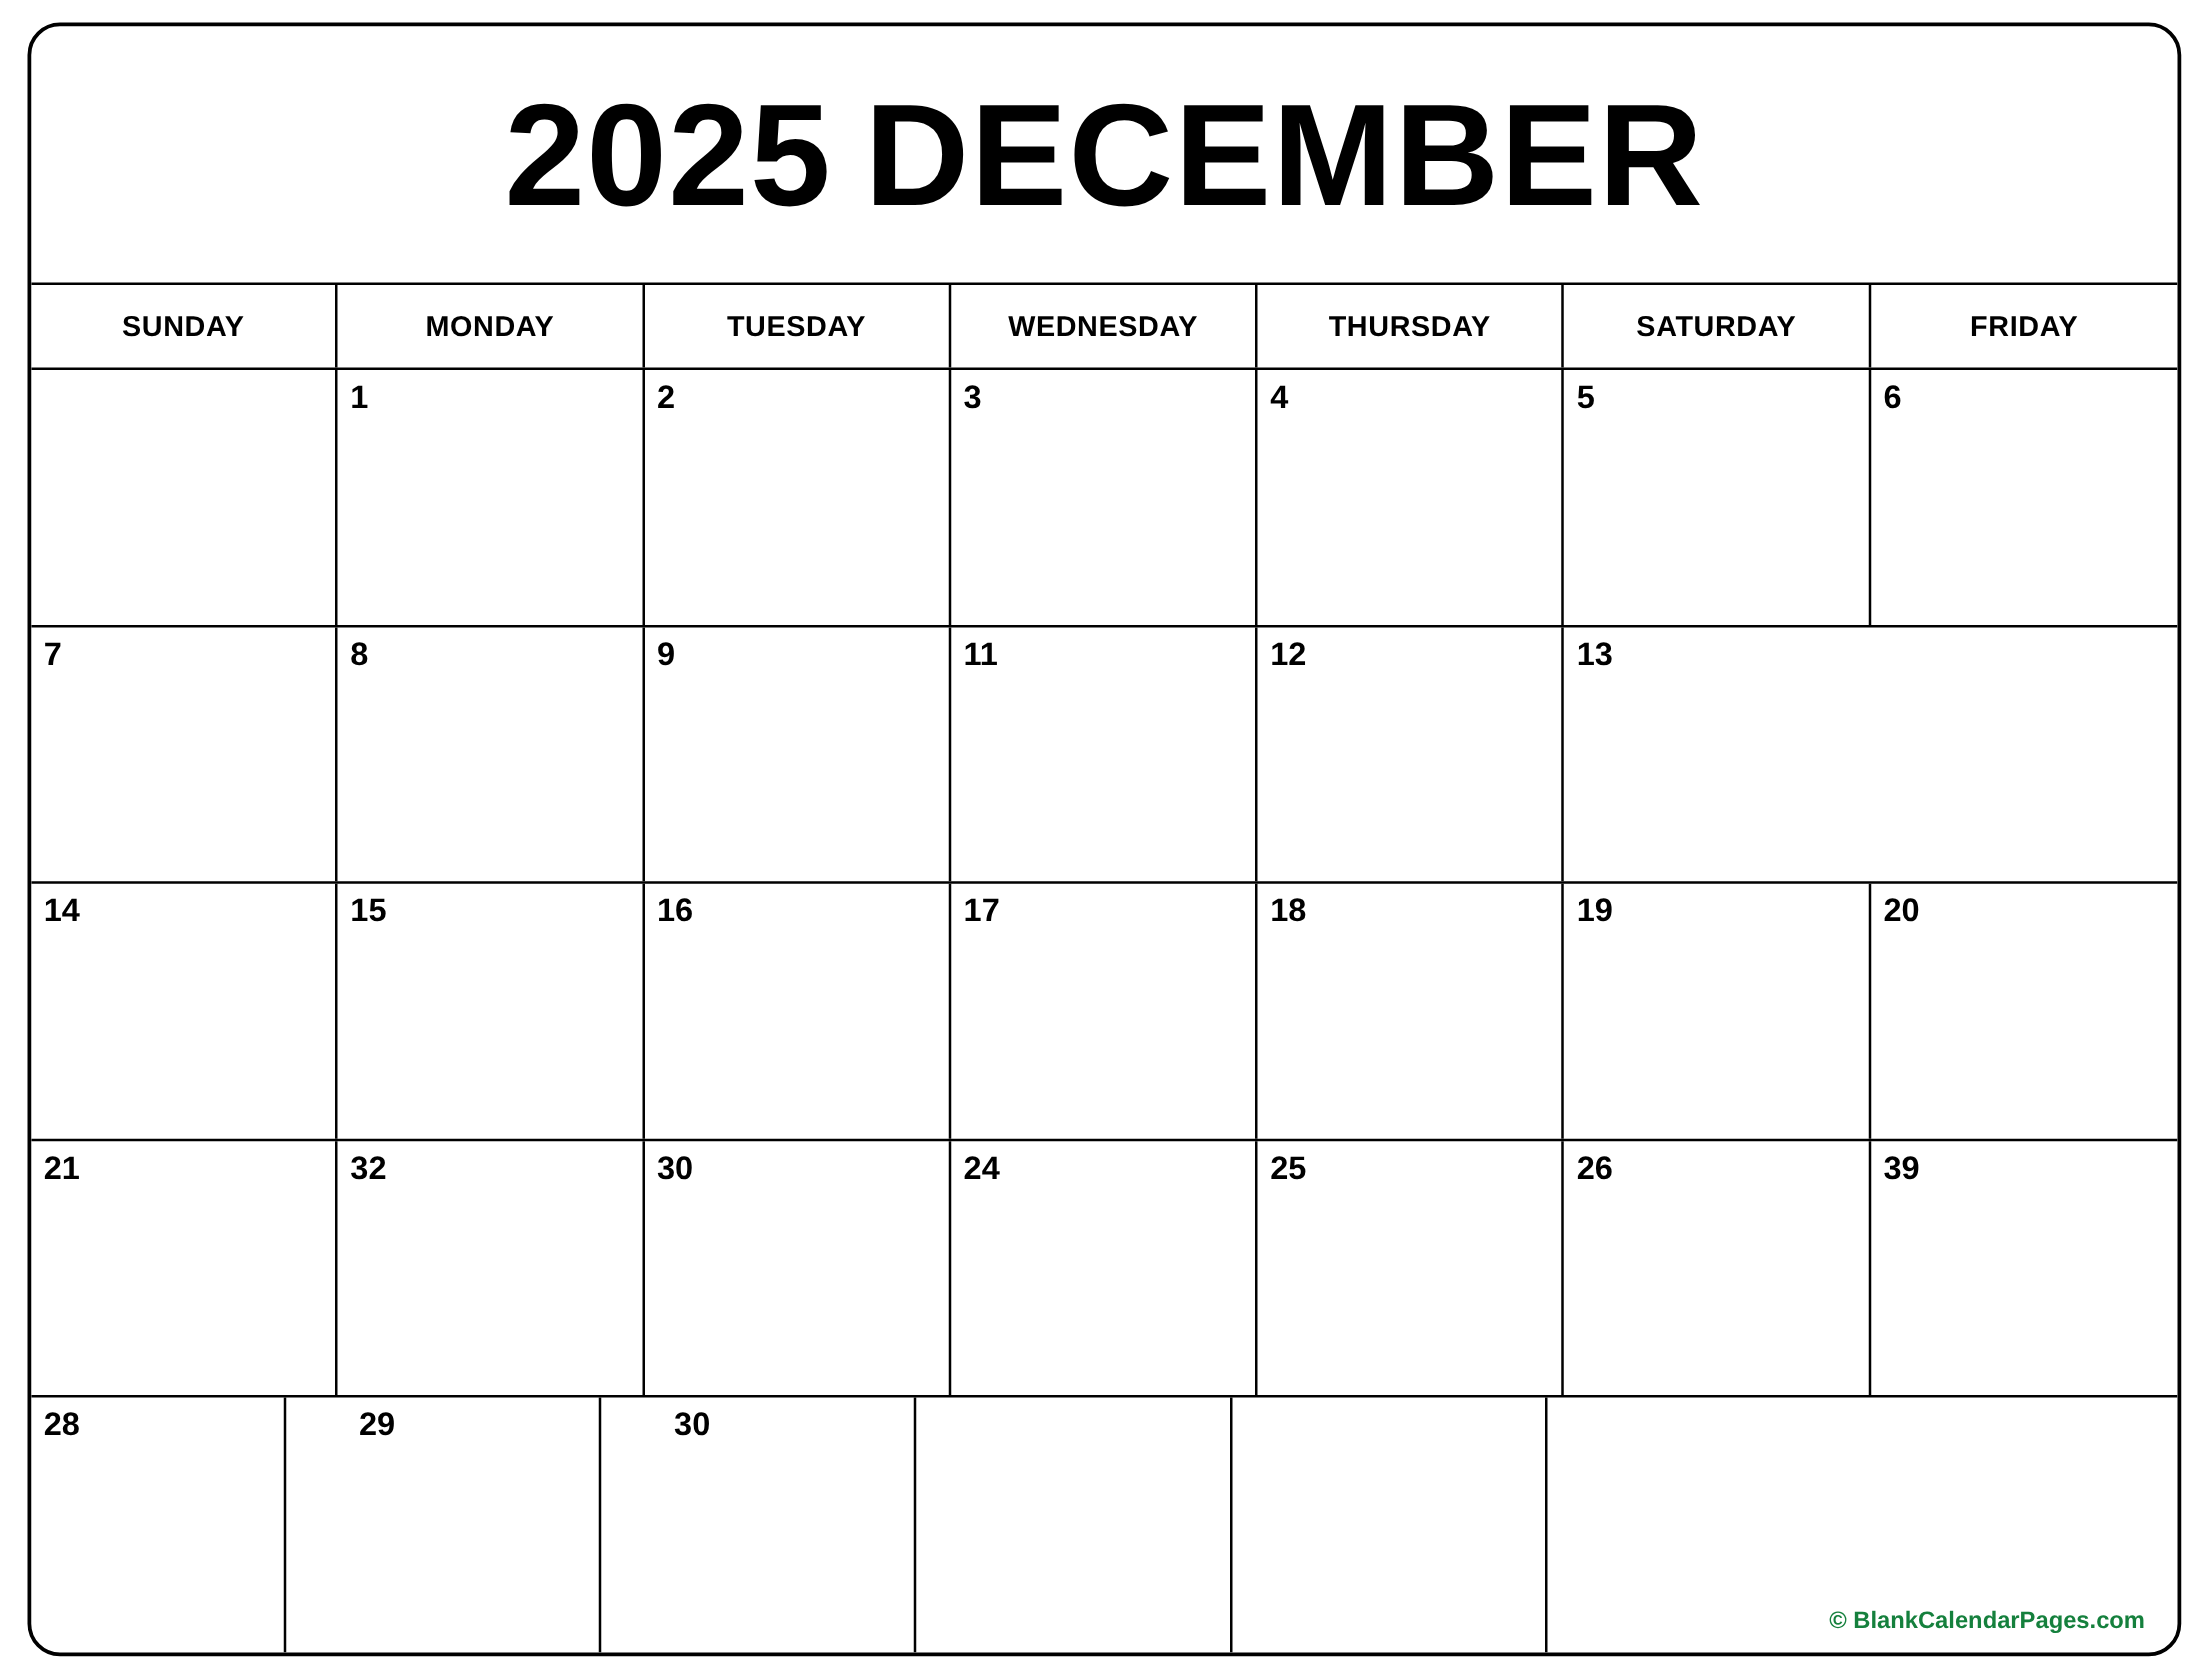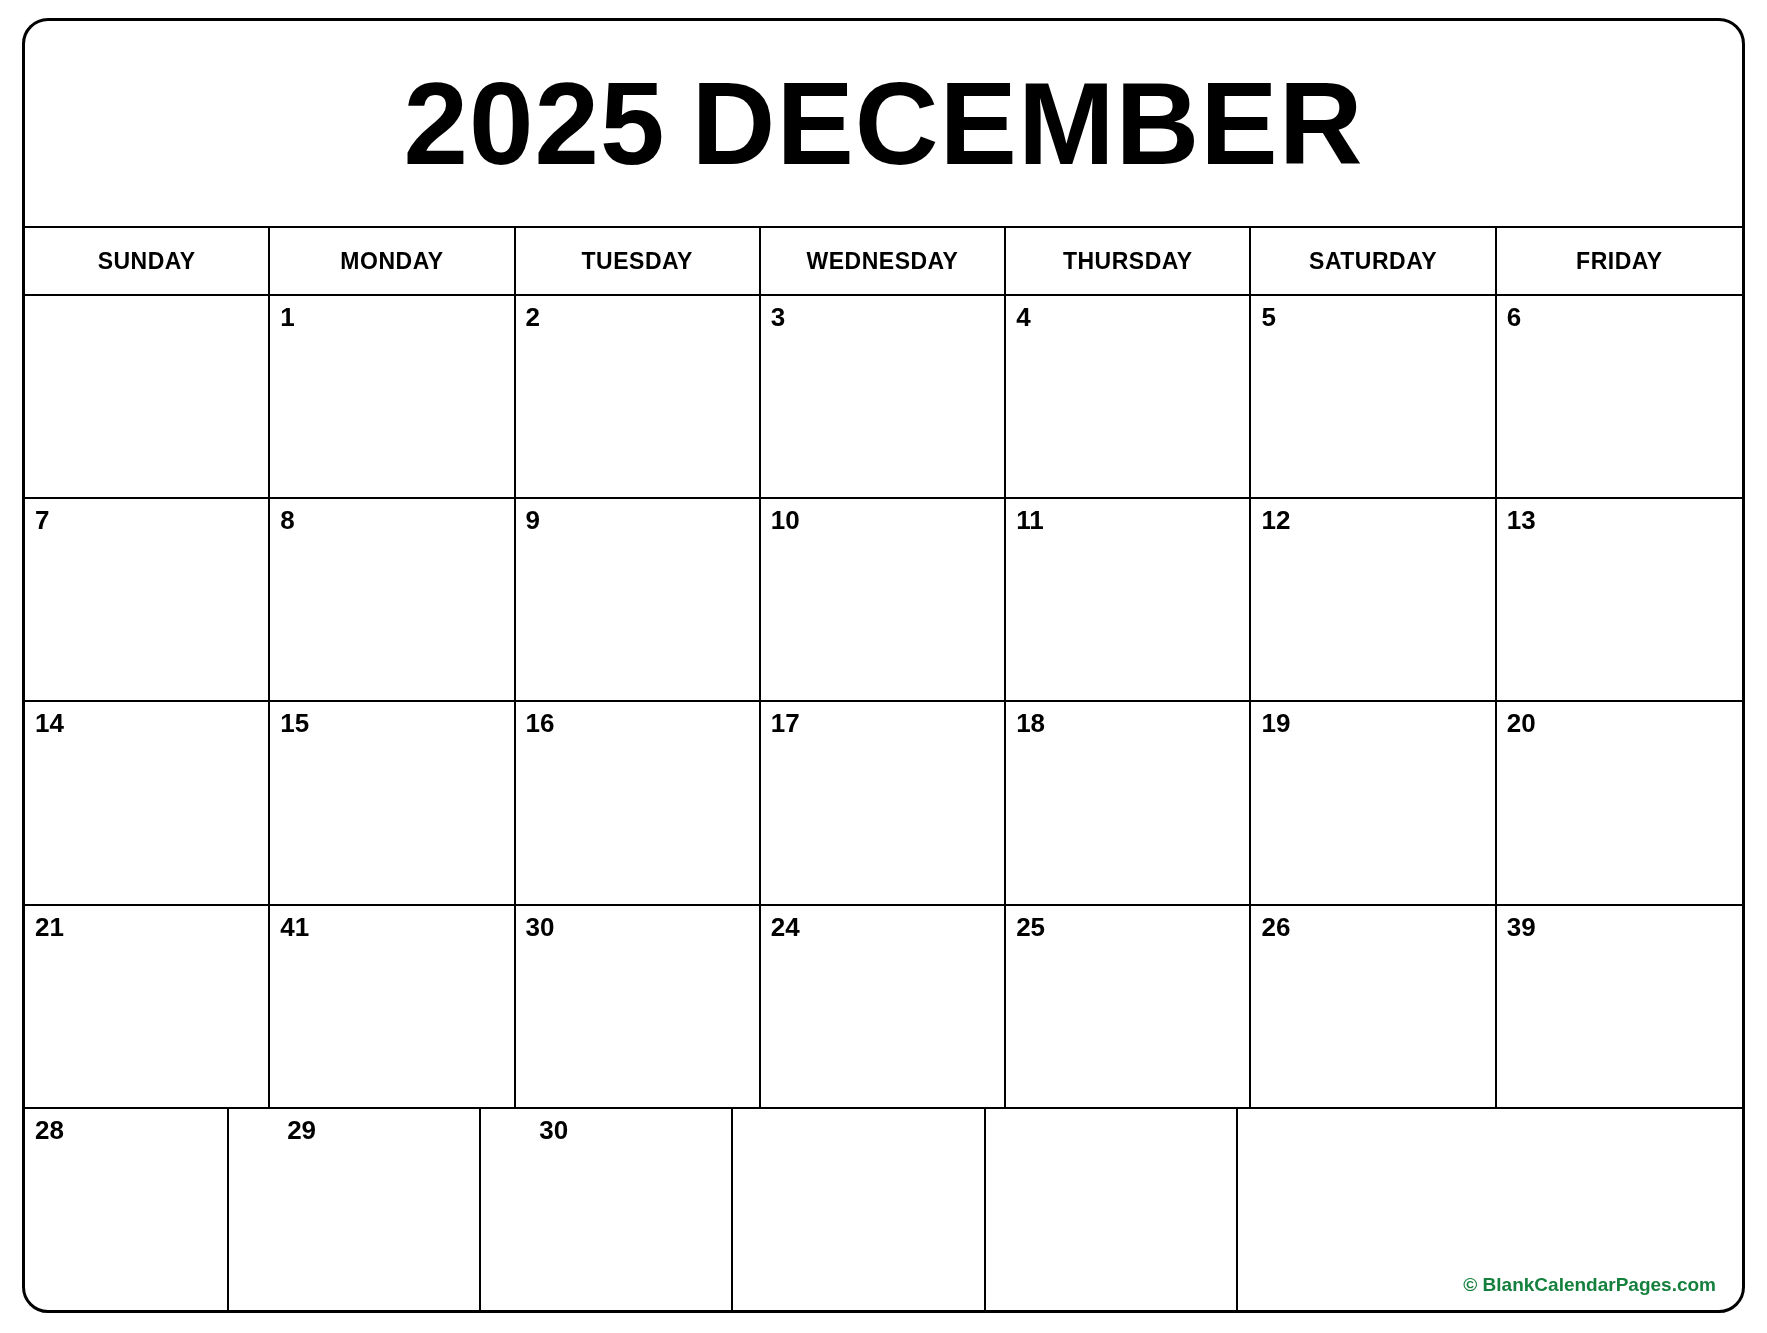--- a/index.html
+++ b/index.html
@@ -12,21 +12,21 @@
     height: 1333px;
     font-family: "Liberation Sans", sans-serif;
     -webkit-font-smoothing: antialiased;
   }
 
   .calendar-page {
     position: relative;
     width: 1767px;
     height: 1333px;
     box-sizing: border-box;
-    padding: 18px 22px 20px 22px;
+    padding: 18px 22px 8px 22px;
     background: #ffffff;
   }
 
   .calendar-frame {
     position: relative;
     width: 100%;
     height: 100%;
     box-sizing: border-box;
     border: 3px solid #000000;
     border-radius: 26px;
@@ -175,23 +175,20 @@
         <div class="day-cell">
             <span class="day-number">7</span>
           </div>
         <div class="day-cell">
             <span class="day-number">8</span>
           </div>
         <div class="day-cell">
             <span class="day-number">9</span>
           </div>
         <div class="day-cell">
-            <span class="day-number">10</span>
-          </div>
-        <div class="day-cell">
             <span class="day-number">11</span>
           </div>
         <div class="day-cell">
             <span class="day-number">12</span>
           </div>
         <div class="day-cell">
             <span class="day-number">13</span>
           </div>
       </div>
 
@@ -217,21 +214,21 @@
         <div class="day-cell">
             <span class="day-number">20</span>
           </div>
       </div>
 
       <div class="week-row">
         <div class="day-cell">
             <span class="day-number">21</span>
           </div>
         <div class="day-cell">
-            <span class="day-number">41</span>
+            <span class="day-number">32</span>
           </div>
         <div class="day-cell">
             <span class="day-number">30</span>
           </div>
         <div class="day-cell">
             <span class="day-number">24</span>
           </div>
         <div class="day-cell">
             <span class="day-number">25</span>
           </div>

